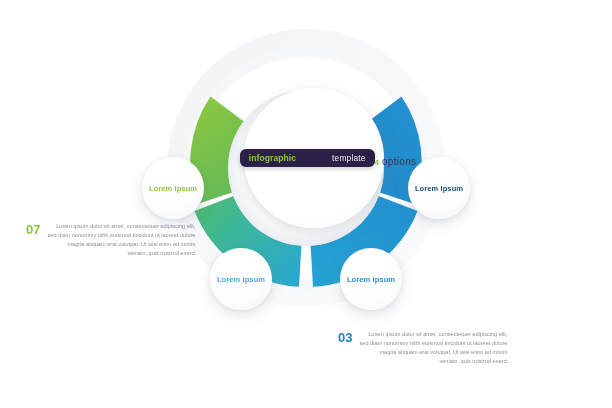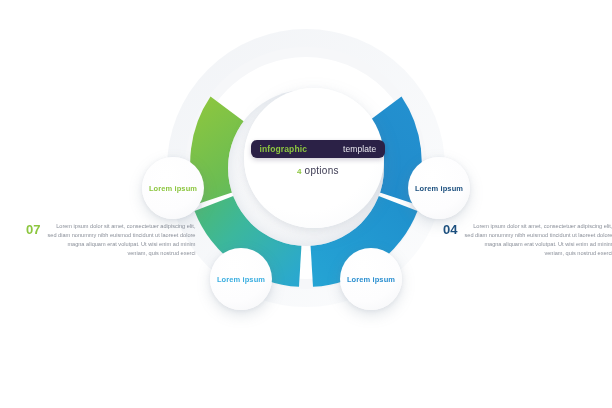--- a/index.html
+++ b/index.html
@@ -48,27 +48,27 @@
     border-radius: 50%;
     background: radial-gradient(circle at 42% 34%, #ffffff 0%, #ffffff 62%, #f7f8fa 100%);
     box-shadow: 0 6px 18px rgba(120,135,155,0.18),
                 0 2px 6px rgba(120,135,155,0.10);
     z-index: 5;
   }
 
   
   .center-content {
     position: absolute;
-    left: 92px;
+    left: 102px;
     top: 70px;
     width: 140px;
     height: 140px;
     z-index: 6;
     display: flex;
-    flex-direction: column;
+    flex-direction: row;
     align-items: center;
     justify-content: center;
   }
   .badge {
     background: #2b2146;
     border-radius: 6px;
     padding: 4px 9px 4px 9px;
     display: flex;
     align-items: baseline;
     gap: 4px;
@@ -245,19 +245,19 @@
   <div class="bubble bubble-4">
     <span class="b4-text">Lorem ipsum</span>
   </div>
 
   <div class="txt-block block-01">
     <div class="txt-num n01">07</div>
     <div class="txt-body">Lorem ipsum dolor sit amet, consectetuer adipiscing elit, sed diam nonummy nibh euismod tincidunt ut laoreet dolore magna aliquam erat volutpat. Ut wisi enim ad minim veniam, quis nostrud exerci</div>
   </div>
 
 
-
-  <div class="txt-block block-04">
-    <div class="txt-num n04">04</div>
+  <div class="txt-block block-03">
+    <div class="txt-num n03">03</div>
     <div class="txt-body">Lorem ipsum dolor sit amet, consectetuer adipiscing elit, sed diam nonummy nibh euismod tincidunt ut laoreet dolore magna aliquam erat volutpat. Ut wisi enim ad minim veniam, quis nostrud exerci</div>
   </div>
 
+
 </div>
 
 </body></html>

